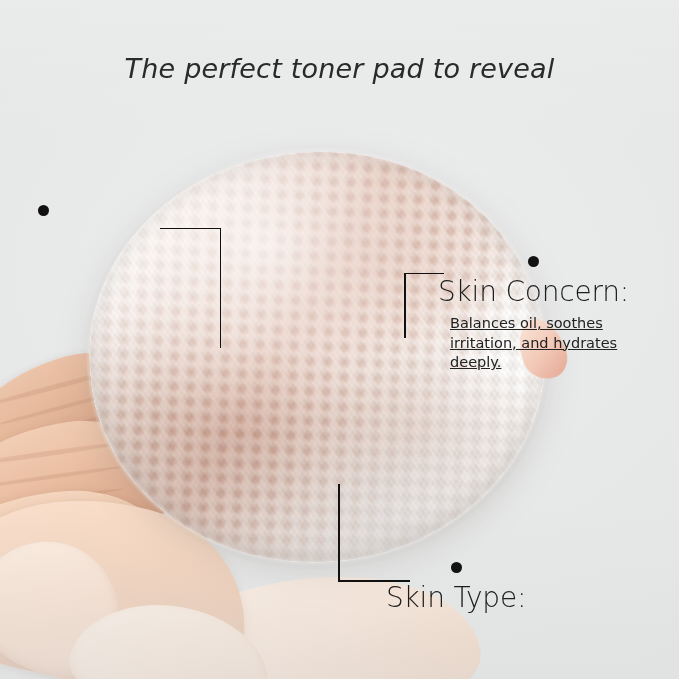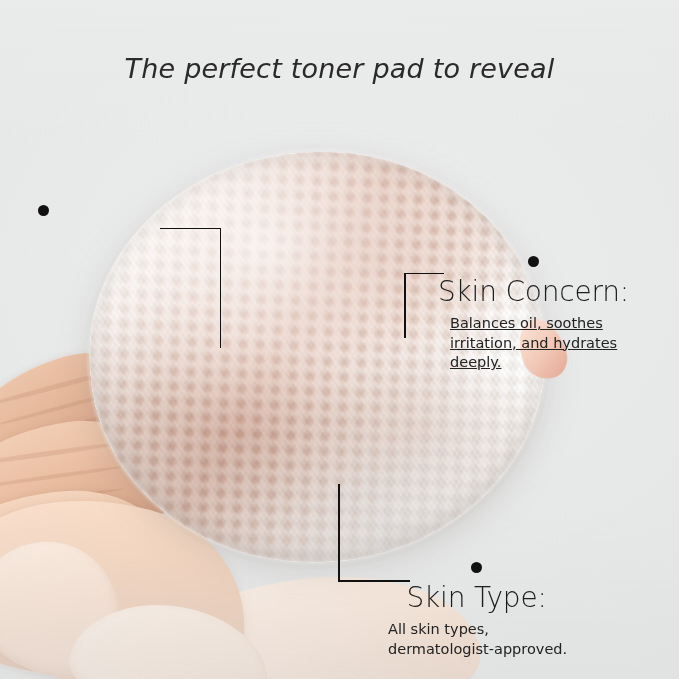--- a/index.html
+++ b/index.html
@@ -223,17 +223,15 @@
     <div class="body">Balances oil, soothes
 irritation, and hydrates
 deeply.</div>
   </div>
 
   <div class="callout co-type">
     <div class="title rev">
       <span class="dot"></span>
       <span>Skin Type:</span>
     </div>
-    <div class="body">All skin types,
-dermatologist-approved.</div>
   </div>
 
 </div>
 
 </body></html>

